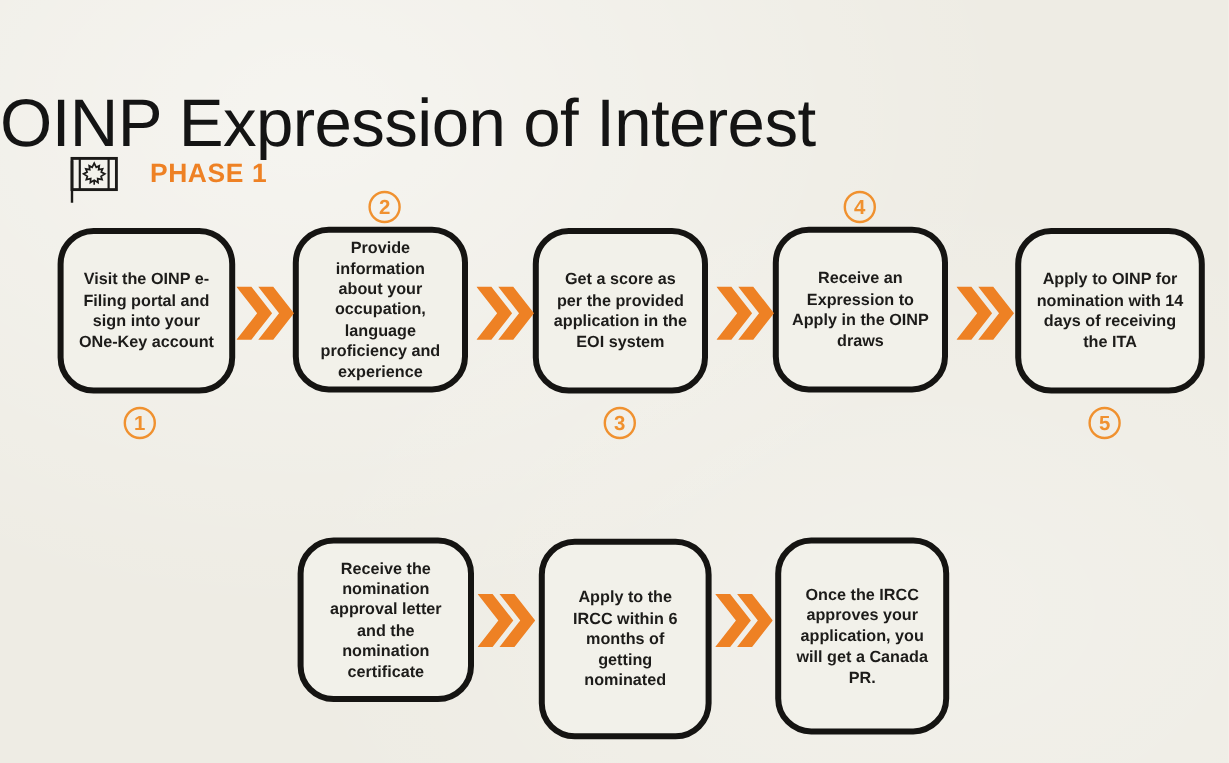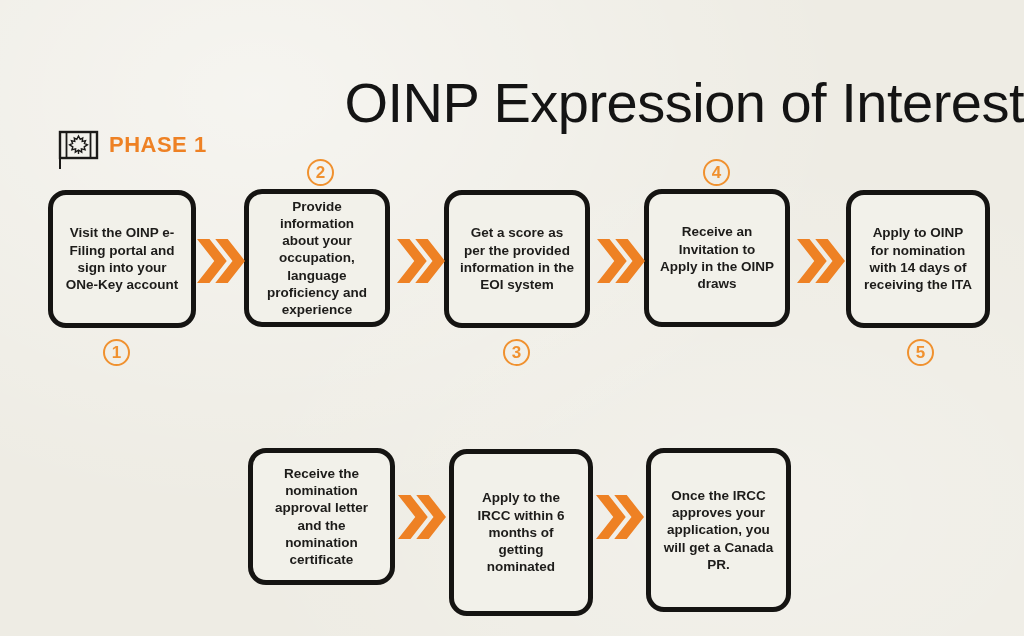--- a/index.html
+++ b/index.html
@@ -8,35 +8,35 @@
     position: relative;
     width: 1024px; height: 636px;
     background:
       radial-gradient(ellipse at 25% 15%, rgba(255,255,255,.45), rgba(255,255,255,0) 55%),
       radial-gradient(ellipse at 75% 80%, rgba(255,255,255,.25), rgba(255,255,255,0) 50%),
       var(--background, #EEECE4);
     overflow: hidden;
   }
   .title {
     position: absolute; top: 32px; left: 0; right: 0;
-    text-align: right;
+    text-align: left;
     font-size: 56px; font-weight: 300; letter-spacing: -0.5px;
     color: #141414;
   }
-  .phase-group { position: absolute; display: flex; align-items: flex-start; }
+  .phase-group { position: absolute; display: flex; align-items: flex-start; gap: 16px; }
   .flag { color: #1b1a18; flex: 0 0 auto; }
   .phase-label {
     font-size: 22px; font-weight: 700; letter-spacing: .5px;
     color: var(--orange, #EE8124);
     margin-left: 8px; margin-top: 8px;
   }
   .step {
     position: absolute;
     border: 5px solid var(--box_border, #151412);
-    border-radius: 18px;
+    border-radius: 30px;
     background: var(--box_fill, #F2F1EA);
     box-sizing: border-box;
     display: flex; align-items: center; justify-content: center;
     text-align: center;
     padding: 10px 11px;
   }
   .step span {
     font-weight: 700; font-size: 13.5px; line-height: 1.28;
     color: var(--text, #1D1C1A);
   }
@@ -72,26 +72,26 @@
     <span class="phase-label">PHASE 1</span>
   </div>
 
   <div class="step" style="left:48px;  top:190px; width:148px; height:138px;">
     <span>Visit the OINP e-Filing portal and sign into your ONe-Key account</span>
   </div>
   <div class="step" style="left:244px; top:189px; width:146px; height:138px;">
     <span>Provide information about your occupation, language proficiency and experience</span>
   </div>
   <div class="step" style="left:444px; top:190px; width:146px; height:138px;">
-    <span>Get a score as per the provided information in the EOI system</span>
+    <span>Get a score as per the provided application in the EOI system</span>
   </div>
   <div class="step" style="left:644px; top:189px; width:146px; height:138px;">
-    <span>Receive an Invitation to Apply in the OINP draws</span>
+    <span>Receive an Expression to Apply in the OINP draws</span>
   </div>
-  <div class="step" style="left:846px; top:190px; width:144px; height:138px;">
+  <div class="step" style="left:846px; top:190px; width:158px; height:138px;">
     <span>Apply to OINP for nomination with 14 days of receiving the ITA</span>
   </div>
 
   <span class="chev" style="left:197px; top:236px;">
     <svg width="48" height="50" viewBox="0 0 50 46" fill="currentColor">
         <path d="M0 0 H13 L31 23 L13 46 H0 L18 23 Z"></path>
         <path d="M19 0 H32 L50 23 L32 46 H19 L37 23 Z"></path>
       </svg>
   </span>
   <span class="chev" style="left:397px; top:236px;">

